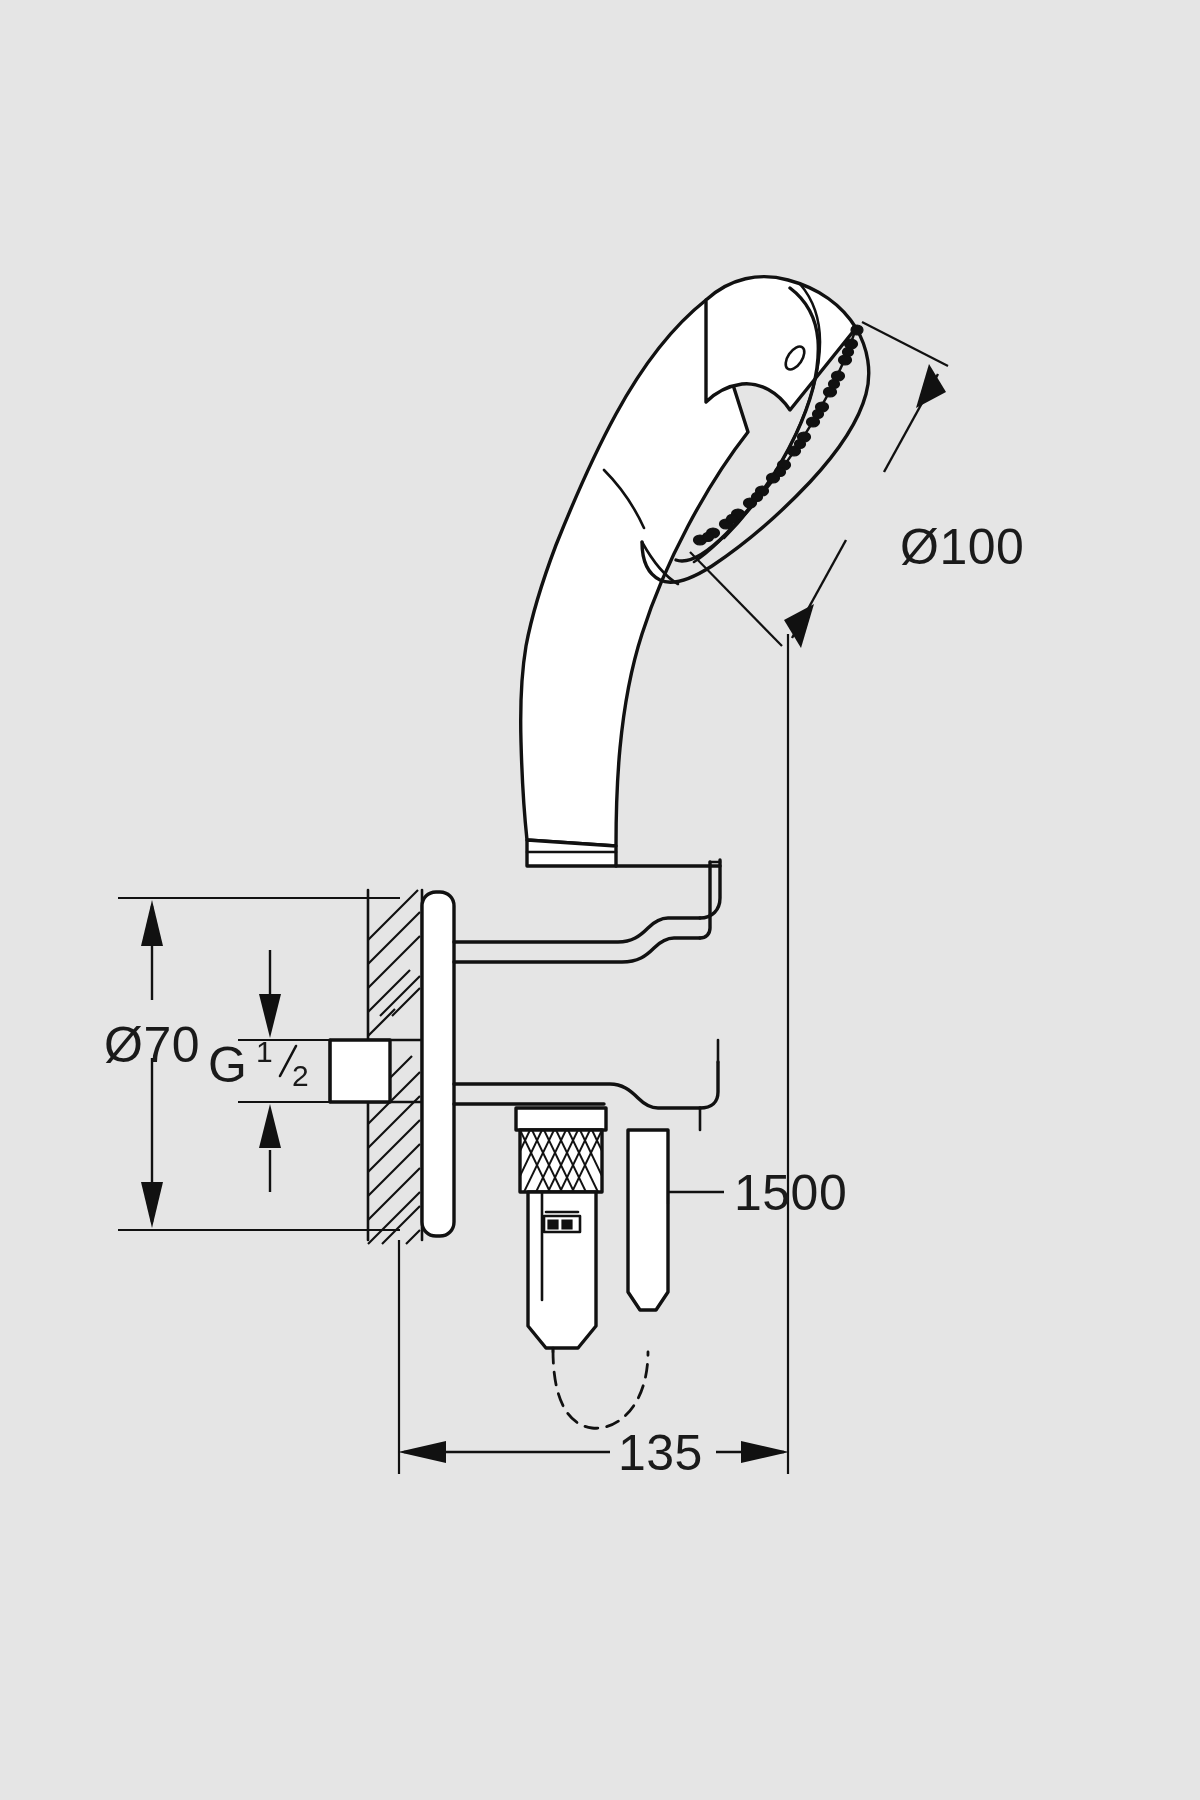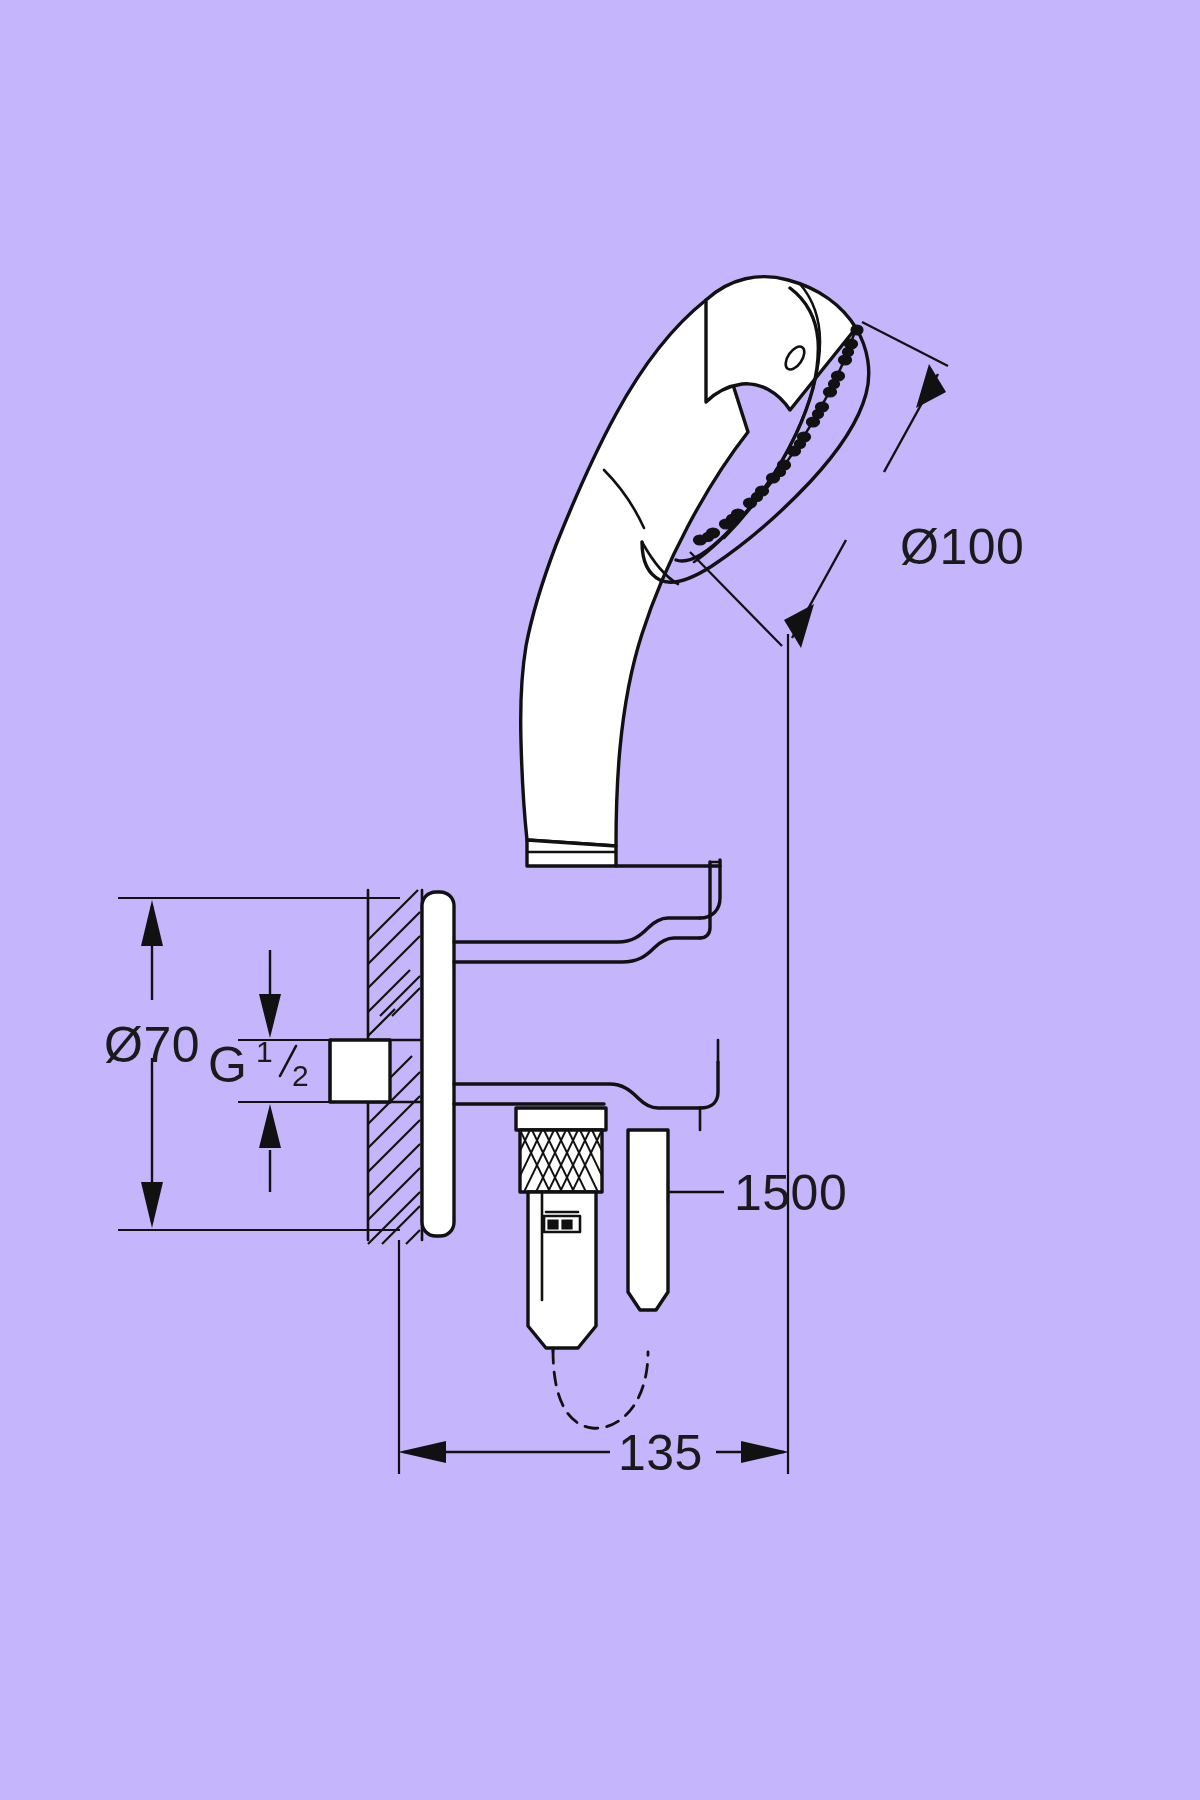--- a/index.html
+++ b/index.html
@@ -11,21 +11,21 @@
     width: 1200px;
     height: 1800px;
     font-family: "Liberation Sans", sans-serif;
     overflow: hidden;
     position: relative;
   }
   #drawing-root {
     position: relative;
     width: 1200px;
     height: 1800px;
-    background: #c4b5fd;
+    background: #e5e5e5;
   }
   svg.tech-drawing {
     display: block;
     width: 1200px;
     height: 1800px;
   }
   .dim-text {
     font-family: "Liberation Sans", sans-serif;
     fill: #1a1a1a;
     font-size: 50px;

